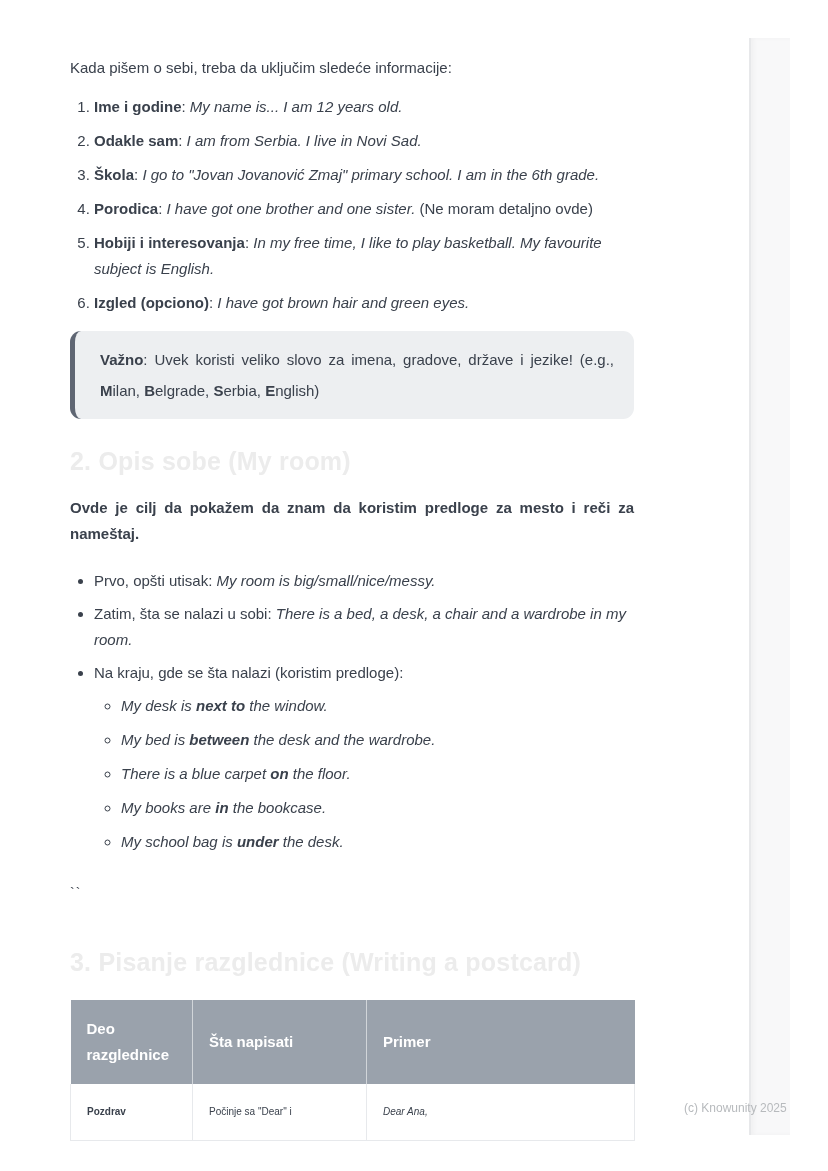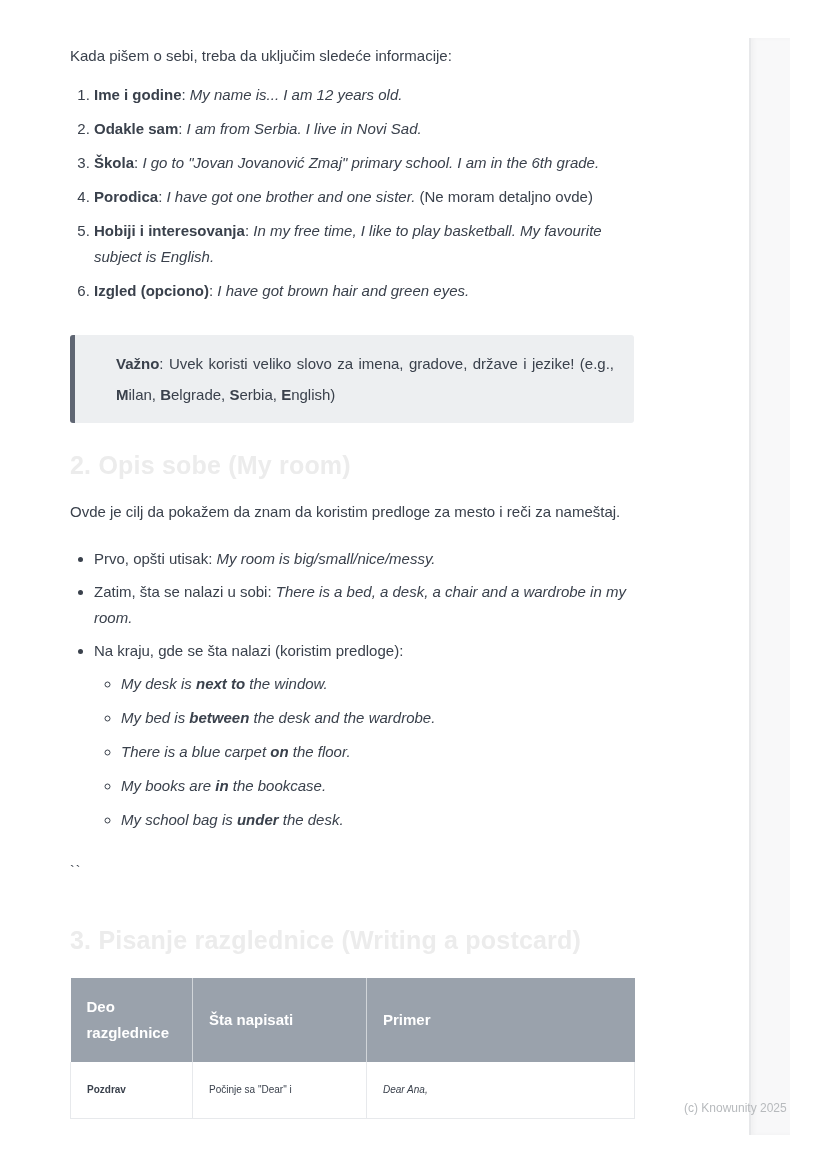--- a/index.html
+++ b/index.html
@@ -14,34 +14,34 @@
     --page-edge-bg:#f8f8f9;
     --page-edge-line:#e7e8ea;
   }
   *{box-sizing:border-box;}
   html,body{margin:0;padding:0;}
   body{
     width:828px;height:1171px;position:relative;overflow:hidden;
     background:#ffffff;color:var(--text);
     font-family:"Liberation Sans",sans-serif;font-size:15px;
   }
-  .content{position:absolute;left:70px;top:0;width:564px;}
+  .content{position:absolute;left:70px;top:12px;width:564px;}
   p{margin:0;font-size:15px;line-height:26px;}
   .intro{margin-top:43px;}
-  .justify{text-align:justify;}
+  .justify{text-align:justify;font-weight:bold;}
 
   ol.about{list-style:decimal;margin:13px 0 0;padding-left:24px;line-height:26px;}
   ol.about>li{margin-bottom:8px;}
   .lbl{font-weight:bold;}
   .example{font-style:italic;text-align:center;}
 
   .callout{
-    margin-top:31px;background:var(--callout-bg);
+    margin-top:15px;background:var(--callout-bg);
     border-left:5px solid var(--callout-border);
-    border-radius:3px;padding:13px 20px 13px 41px;
+    border-radius:11px;padding:13px 20px 13px 25px;
   }
   .callout p{line-height:31px;text-align:justify;}
 
   h2.faint{
     font-size:25px;font-weight:bold;color:var(--faint-heading);
     margin:27px 0 0;line-height:30px;letter-spacing:.2px;
   }
   .p-after-h{margin-top:19px;}
 
   ul.room{list-style:disc;margin:21px 0 0;padding-left:24px;line-height:26px;}

